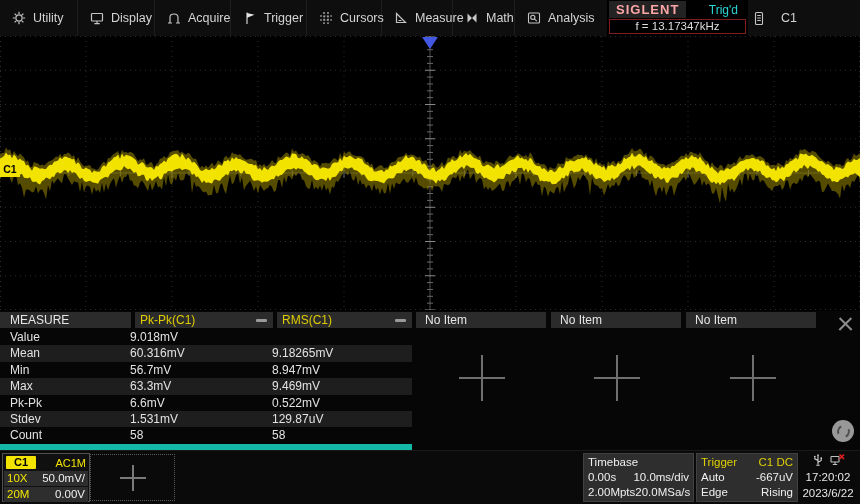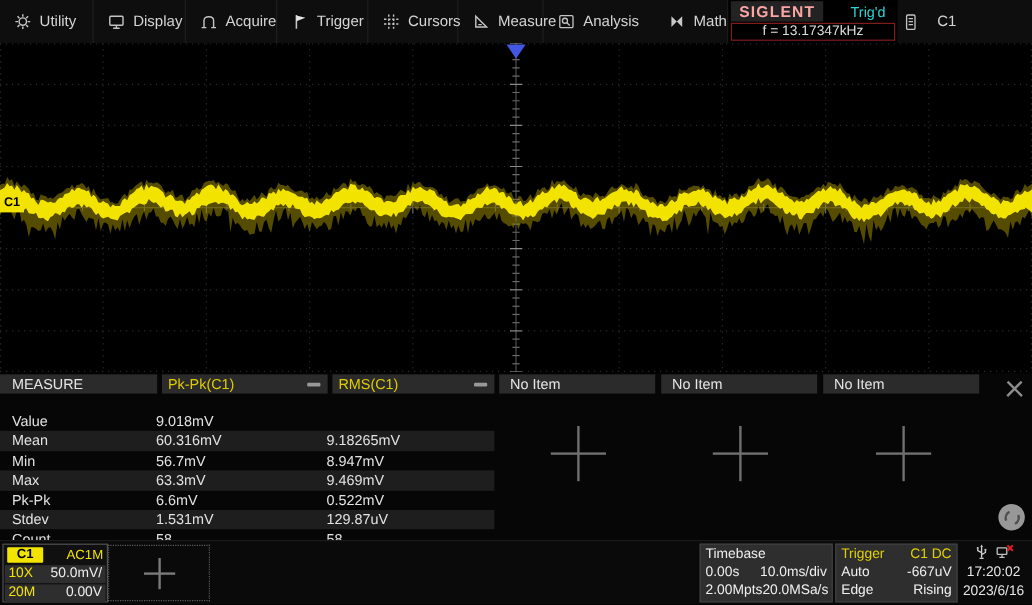--- a/index.html
+++ b/index.html
@@ -31,21 +31,21 @@
   #ch-marker .arrow{position:absolute;left:20px;top:2px;width:0;height:0;
       border-top:6px solid transparent;border-bottom:6px solid transparent;border-left:6px solid var(--ch,#f2e400);}
   #trig-level-marker{position:absolute;right:0;top:127px;width:0;height:0;
       border-top:7px solid transparent;border-bottom:7px solid transparent;border-right:9px solid var(--ch,#f2e400);z-index:4;}
   
   #measure{position:absolute;left:0;top:311px;width:860px;height:139px;background:#060606;font-size:12px;}
   .m-header{position:absolute;left:0;top:1px;height:16px;width:860px;}
   .m-hcell{position:absolute;top:0;height:16px;background:#2b2b2b;display:flex;align-items:center;color:#e6e6e6;}
   .m-hcell.ycol{color:#dfcc00;justify-content:center;}
   .minus-btn{margin-left:auto;margin-right:6px;width:11px;height:3px;background:#999;border-radius:1px;}
-  .m-rows{position:absolute;left:0;top:32px;width:412px;border-bottom:2px solid #14b8a6;}
+  .m-rows{position:absolute;left:0;top:18px;width:412px;border-bottom:6px solid #14b8a6;}
   .m-row{display:grid;grid-template-columns:130px 142px 140px;height:16.4px;line-height:16.4px;color:#e2e2e2;}
   .m-row:nth-child(even){background:#1e1e1e;}
   .m-row span:first-child{padding-left:10px;}
   .plus-btn{position:absolute;width:46px;height:46px;top:44px;}
   .plus-btn::before{content:"";position:absolute;left:0;top:22px;width:46px;height:2px;background:#6f6f6f;}
   .plus-btn::after{content:"";position:absolute;left:22px;top:0;width:2px;height:46px;background:#6f6f6f;}
   #measure-close{position:absolute;left:835px;top:3px;width:21px;height:21px;}
   #measure-close::before,#measure-close::after{content:"";position:absolute;left:2px;top:9px;width:17px;height:2.4px;background:#8d8d8d;}
   #measure-close::before{transform:rotate(45deg);}
   #measure-close::after{transform:rotate(-45deg);}
@@ -129,37 +129,37 @@
     </div>
     <div class="menu-item" style="width:71px">
       <span class="ic">
         <svg width="14" height="14" viewBox="0 0 14 14" stroke="#c4c4c4" stroke-width="1.2" fill="none">
           <path d="M2.5,2.5L11.5,11.5H2.5Z"></path>
           <path d="M4.5,9.5H7.5" stroke-width="1"></path>
         </svg>
       </span>
       <span>Measure</span>
     </div>
+    <div class="menu-item" style="width:62px">
+      <span class="ic">
+        <svg width="14" height="14" viewBox="0 0 14 14" fill="#c8c8c8">
+          <path d="M2.5,2.5V11.5L7,7Z M11.5,2.5V11.5L7,7Z"></path>
+        </svg>
+      </span>
+      <span>Math</span>
+    </div>
     <div class="menu-item" style="width:92px;border-right:none">
       <span class="ic">
         <svg width="14" height="14" viewBox="0 0 14 14" stroke="#c4c4c4" stroke-width="1.1" fill="none">
           <rect x="1.5" y="2" width="11" height="10" rx="1"></rect>
           <circle cx="5.8" cy="6.3" r="2.1"></circle>
           <path d="M7.4,7.9L9.8,10.2"></path>
         </svg>
       </span>
       <span>Analysis</span>
-    </div>
-    <div class="menu-item" style="width:62px">
-      <span class="ic">
-        <svg width="14" height="14" viewBox="0 0 14 14" fill="#c8c8c8">
-          <path d="M2.5,2.5V11.5L7,7Z M11.5,2.5V11.5L7,7Z"></path>
-        </svg>
-      </span>
-      <span>Math</span>
     </div>
 
     <div class="brand-block">
       <div class="brand-row">
         <span class="brand-logo">SIGLENT</span>
         <span class="trig-status">Trig'd</span>
       </div>
       <div class="freq-box">f = 13.17347kHz</div>
     </div>
 
@@ -432,17 +432,17 @@
         </span>
         <span>
           <svg width="15" height="14" viewBox="0 0 15 14">
             <rect x="1" y="3.5" width="8" height="5.5" rx="0.5" stroke="#c0c0c0" stroke-width="1.1" fill="none"></rect>
             <path d="M5,9V11 M2.8,11.5H7.2" stroke="#c0c0c0" stroke-width="1.1" fill="none"></path>
             <path d="M9.5,1.5L14,6 M14,1.5L9.5,6" stroke="#e02020" stroke-width="1.7" fill="none"></path>
           </svg>
         </span>
       </div>
       <div class="t">17:20:02</div>
-      <div class="t">2023/6/16</div>
+      <div class="t">2023/6/22</div>
     </div>
   </div>
 
 </div>
 
 </body></html>

